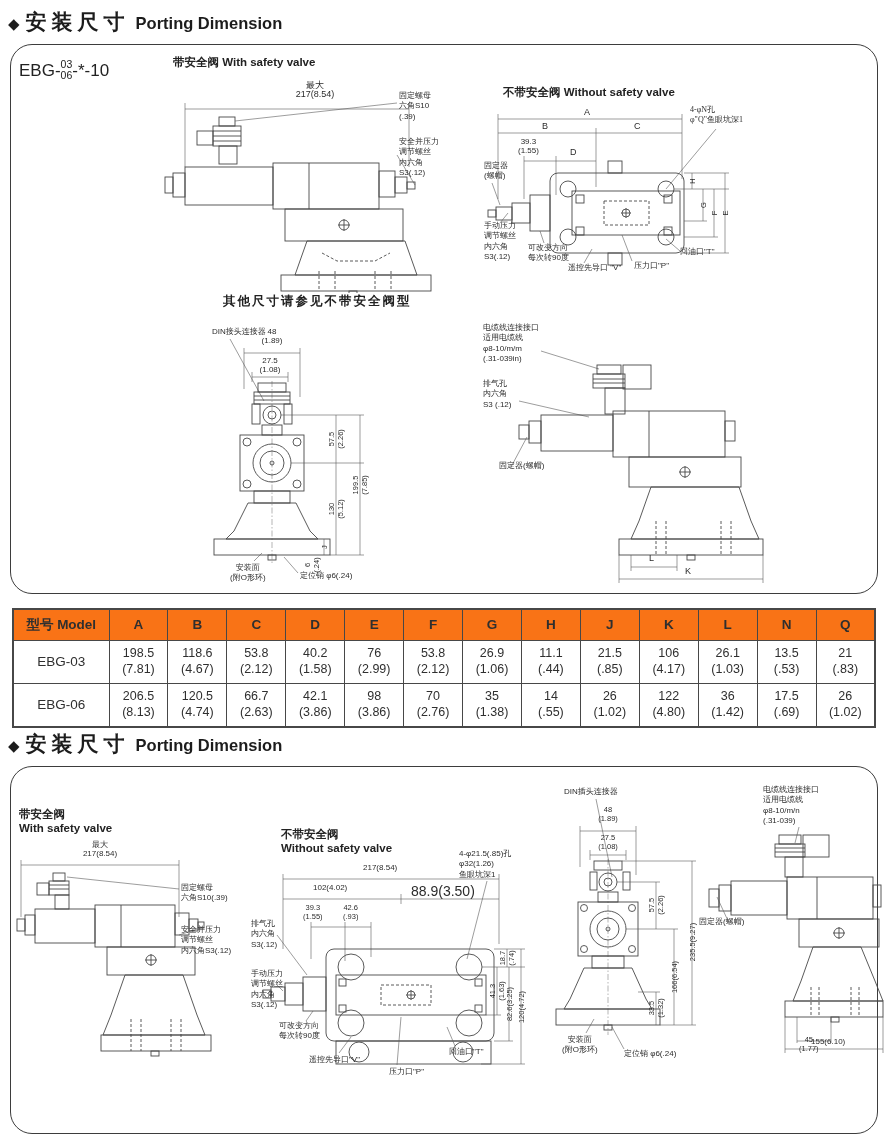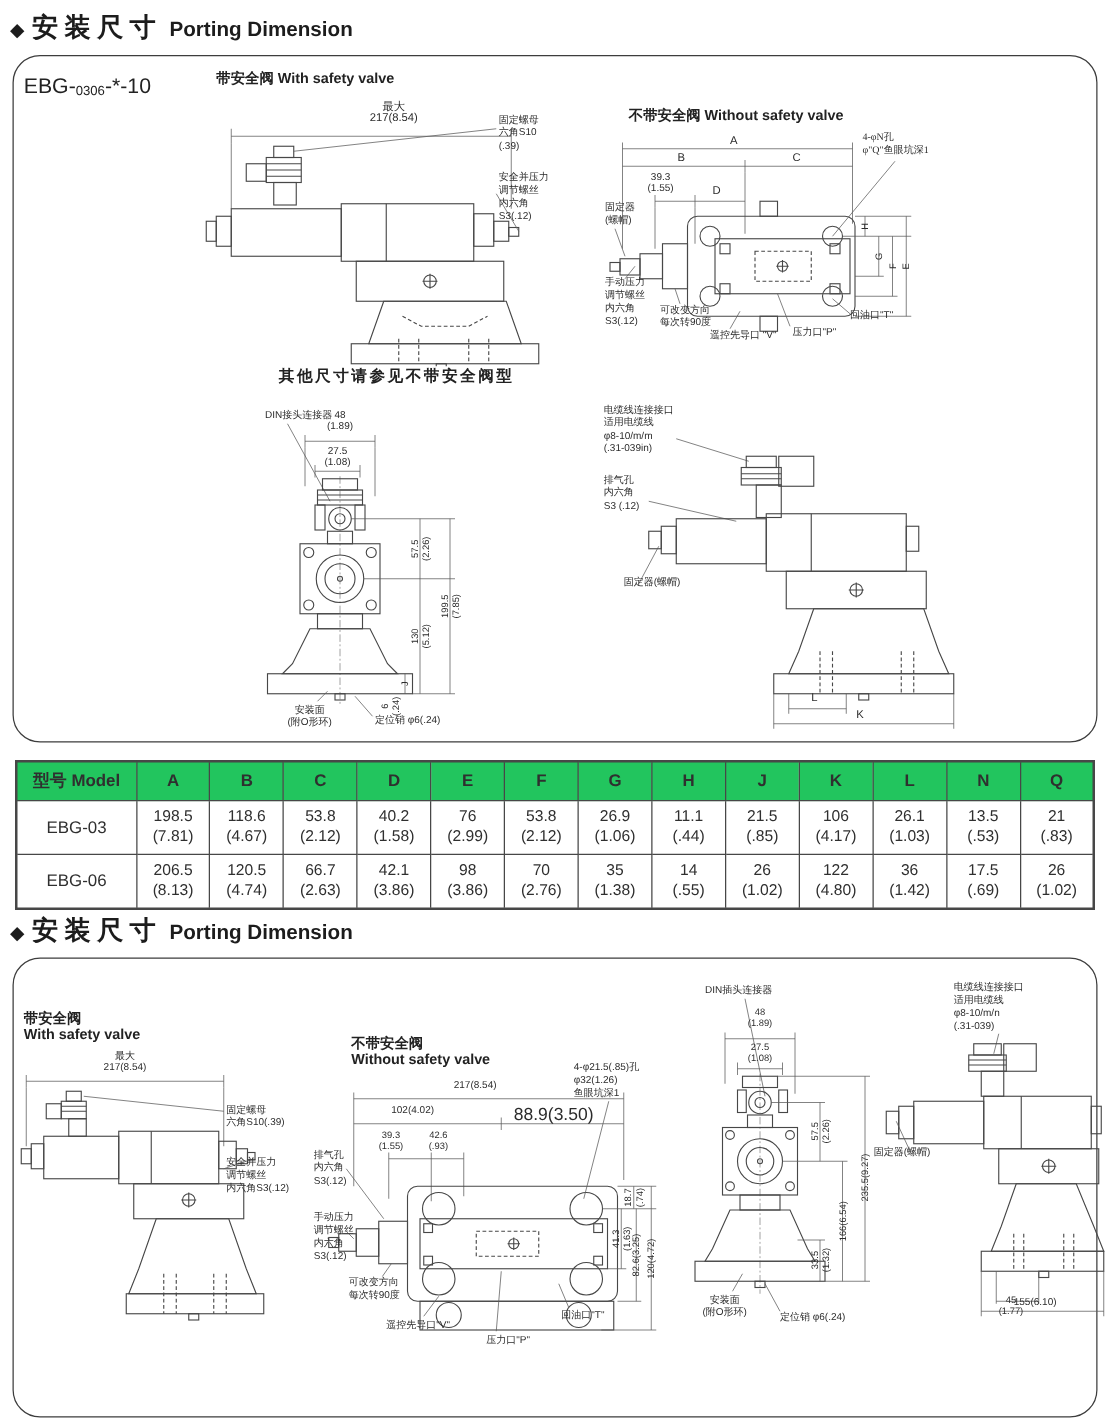--- a/index.html
+++ b/index.html
@@ -16,25 +16,25 @@
   .art .dl{stroke:#5a5a5a;stroke-width:0.6;}
   .art .cl{stroke:#6a6a6a;stroke-width:0.5;stroke-dasharray:6 2 1.5 2;}
   .art .dsh{stroke-dasharray:3 2;}
   .ann{position:absolute;font-size:8px;line-height:1.3;color:#2b2b2b;white-space:pre-line;}
   .dim{position:absolute;font-size:9px;color:#2b2b2b;white-space:pre-line;text-align:center;}
   .rotc{position:absolute;font-size:7.5px;color:#2b2b2b;white-space:pre;text-align:center;
         transform:translate(-50%,-50%) rotate(-90deg);line-height:1.2;}
   .dtitle{position:absolute;font-size:11.5px;font-weight:600;color:#222;white-space:pre-line;}
   .caption{position:absolute;font-size:12.5px;font-weight:600;letter-spacing:2px;color:#222;}
   .model-code{position:absolute;display:flex;align-items:center;font-size:17px;color:#222;}
-  .model-code .stack{display:flex;flex-direction:row;font-size:10.5px;line-height:1.05;text-align:center;}
+  .model-code .stack{display:flex;flex-direction:column;font-size:10.5px;line-height:1.05;text-align:center;}
   .dims-table{position:absolute;border-collapse:collapse;border:2px solid #474747;table-layout:fixed;}
   .dims-table th,.dims-table td{border:1px solid #474747;text-align:center;vertical-align:middle;
         white-space:pre-line;font-size:12.5px;line-height:1.25;color:#2f2f2f;padding:1px;}
-  .dims-table th{background:#22c55e;font-weight:600;font-size:13.5px;height:28px;}
+  .dims-table th{background:#f97316;font-weight:600;font-size:13.5px;height:28px;}
   .dims-table td{height:40px;background:#fff;}
   .dims-table .model-c{font-size:13.5px;}
 </style>
 </head>
 <body>
 
 <div class="page">
 
   <div class="sec-head" style="left:8px;top:8px;">
     <span class="dia">◆</span>

